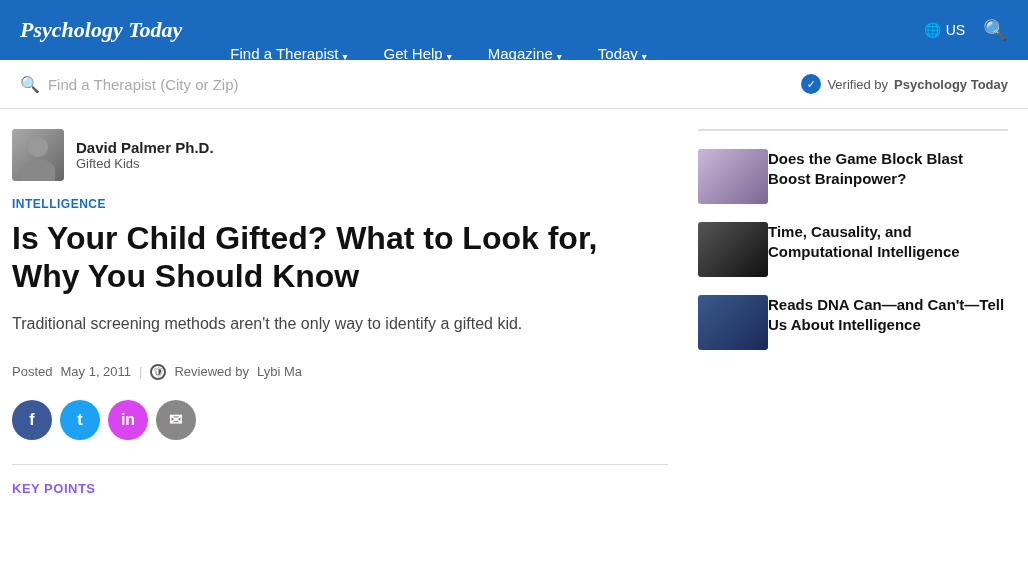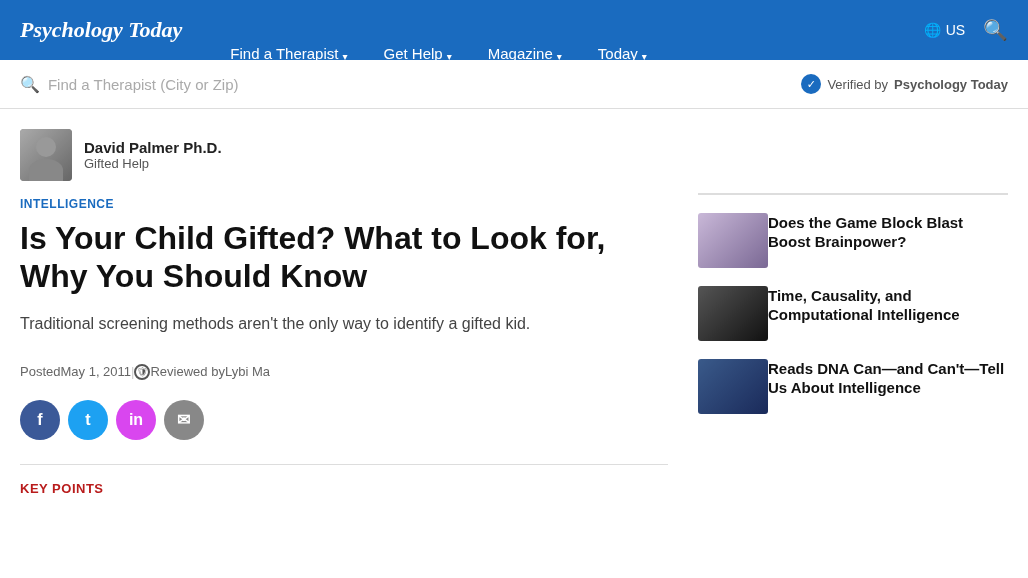--- a/index.html
+++ b/index.html
@@ -101,23 +101,22 @@
       align-items: center;
       justify-content: center;
       color: #fff;
       font-size: 11px;
     }
     .verified-bold { font-weight: bold; }
 
     
     .main-content {
       display: flex;
-      padding: 20px 20px 0 20px;
+      padding: 20px 20px 0 12px;
       gap: 30px;
-      align-items: center;
     }
 
     
     .left-col {
       flex: 1;
       max-width: 660px;
     }
     .author-row {
       display: flex;
       align-items: center;
@@ -186,20 +185,21 @@
     .article-subtitle {
       font-size: 16px;
       color: #444;
       line-height: 1.5;
       margin-bottom: 28px;
       max-width: 620px;
     }
     .meta-row {
       display: flex;
       align-items: center;
+      gap: 8px;
       font-size: 13px;
       color: #666;
       margin-bottom: 20px;
     }
     .meta-sep { color: #ccc; }
     .reviewed-icon {
       width: 16px; height: 16px;
       border: 2px solid #555;
       border-radius: 50%;
       display: inline-flex;
@@ -235,21 +235,21 @@
 
     
     .divider {
       border: none;
       border-top: 1px solid #ddd;
       margin: 8px 0 16px 0;
     }
     .key-points-label {
       font-size: 13px;
       font-weight: bold;
-      color: #b91c1c;
+      color: #8b5cf6;
       letter-spacing: 0.5px;
       text-transform: uppercase;
       margin-top: 15px;
     }
 
     
     .right-col {
       width: 310px;
       flex-shrink: 0;
     }
@@ -336,21 +336,21 @@
 <div class="main-content">
 
   <div class="left-col">
 
     <div class="author-row">
       <div class="author-avatar">
         <div class="author-avatar-img"></div>
       </div>
       <div class="author-info">
         <div class="author-name">David Palmer Ph.D.</div>
-        <div class="author-sub">Gifted Help</div>
+        <div class="author-sub">Gifted Kids</div>
       </div>
     </div>
 
     <div class="article-category">INTELLIGENCE</div>
 
     <h1 class="article-title">Is Your Child Gifted? What to Look for, Why You Should Know</h1>
 
     <p class="article-subtitle">Traditional screening methods aren't the only way to identify a gifted kid.</p>
 
     <div class="meta-row">

